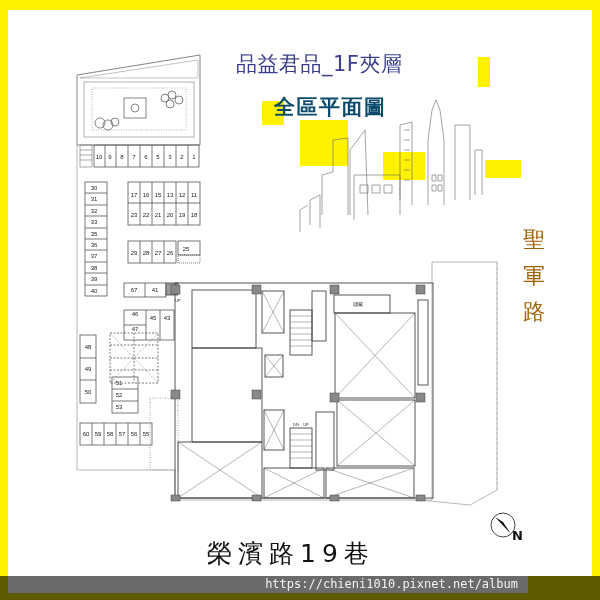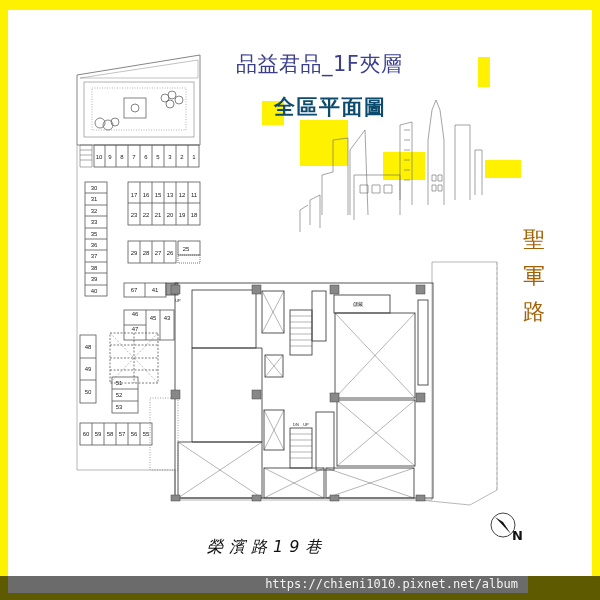--- a/index.html
+++ b/index.html
@@ -2,21 +2,21 @@
 <html><head>
 <meta charset="utf-8">
 <style>
   html,body{margin:0;padding:0;}
   body{width:600px;height:600px;position:relative;overflow:hidden;background:#fff200;font-family:"DejaVu Sans","Liberation Sans",sans-serif;}
   .frame{position:absolute;left:8px;top:10px;width:584px;height:566px;background:#ffffff;}
   .title-1{position:absolute;left:236px;top:50px;font-size:21px;font-weight:normal;color:#3b3f8c;letter-spacing:0.5px;white-space:nowrap;}
   .title-2{position:absolute;left:274px;top:93px;font-size:21px;font-weight:bold;color:#0c4a6e;letter-spacing:1.5px;white-space:nowrap;}
   .yb{position:absolute;background:#fff200;}
   .street-v{position:absolute;left:521px;top:222px;width:26px;font-size:22px;line-height:36px;color:#a16207;text-align:center;}
-  .street-h{position:absolute;left:207px;top:537px;font-size:16px;color:#111;letter-spacing:6px;white-space:nowrap;font-style:italic;}
+  .street-h{position:absolute;left:207px;top:537px;font-size:25px;color:#111;letter-spacing:6px;white-space:nowrap;}
   .north{position:absolute;left:485px;top:505px;width:50px;height:50px;}
   .north-label{position:absolute;left:512px;top:528px;font-size:13px;font-weight:bold;color:#111;}
   .url-bar{position:absolute;left:0;top:576px;width:600px;height:24px;background:#5e5a00;}
   .url-inner{position:absolute;left:8px;top:0;width:520px;height:17px;background:#6b6b6b;}
   .url-text{position:absolute;right:10px;top:1px;font-family:"DejaVu Sans Mono","Liberation Mono",monospace;font-size:12px;color:#f2f2f2;}
   svg text{font-family:"Liberation Sans","DejaVu Sans",sans-serif;}
   .plan{position:absolute;left:0;top:0;}
 </style>
 </head>
 <body>

